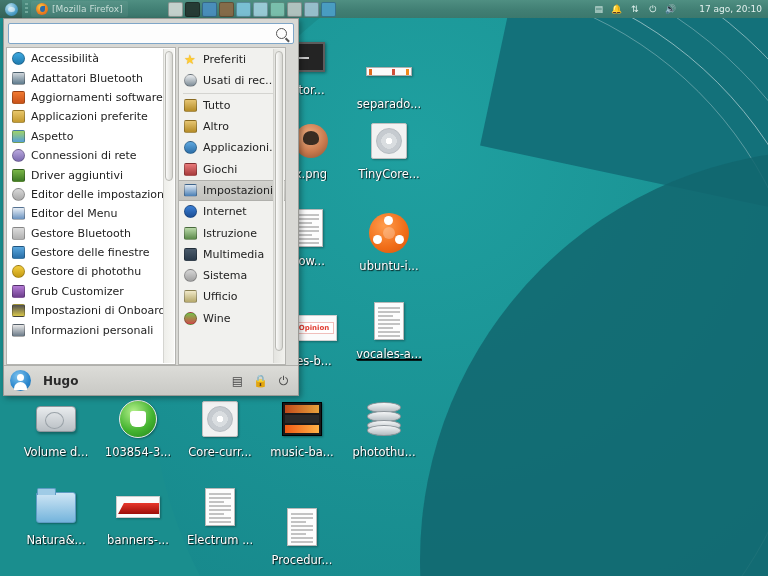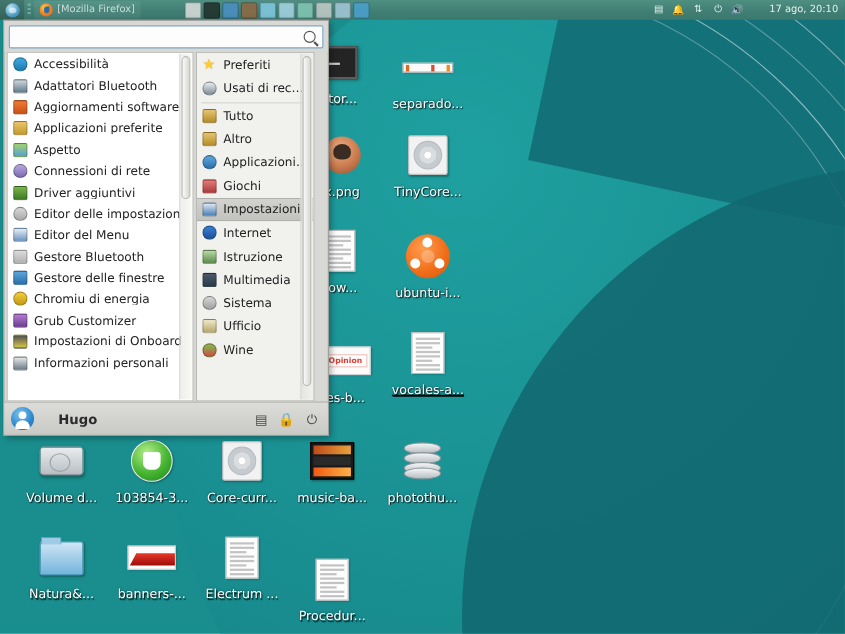--- a/index.html
+++ b/index.html
@@ -198,21 +198,21 @@
     border-radius: 5px;
     background: linear-gradient(to right,#fbfbfa,#d7d7d2);
     border: 1px solid #b9b9b4;
   }
   .menu-footer {
     height: 30px;
     background: linear-gradient(to bottom,#dcdcd8,#c9c9c5);
     border-top: 1px solid #b0b0ac;
     display: flex; align-items: center;
     padding: 0 6px;
-    gap: 22px;
+    gap: 12px;
   }
   .avatar {
     width: 21px; height: 21px; border-radius: 50%;
     background: radial-gradient(circle at 40% 30%, #7fc4ef, #2a86cc 60%, #1d6fae);
     position: relative; flex: 0 0 21px;
   }
   .avatar::before {
     content:""; position:absolute; left:7px; top:4px;
     width:7px; height:7px; border-radius:50%; background:#fff;
   }
@@ -384,21 +384,21 @@
     <div class="arc" style="left:-115px; top:45px; width:800px; height:800px; border-color:rgba(255,255,255,.5);"></div>
     <div class="arc" style="left:-135px; top:25px; width:850px; height:850px;"></div>
     <div class="arc" style="left:-160px; top:0px; width:905px; height:905px; border-color:rgba(255,255,255,.45);"></div>
     <div class="arc" style="left:-190px; top:-30px; width:965px; height:965px;"></div>
     <div class="arc" style="left:-225px; top:-65px; width:1035px; height:1035px;"></div>
   </div>
   <div class="bg-dark-corner"></div>
 </div>
 
 <div id="desktop-icons">
-    <div class="dicon" style="left: 343px; top: 38px;">
+    <div class="dicon" style="left: 343px; top: 48px;">
       <div class="glyph">
         <div class="i-ruler">
           <i style="left: 2px; background: rgb(224, 106, 26);"></i>
           <i style="left: 25px; background: rgb(208, 80, 58);"></i>
           <i style="right: 2px; background: rgb(240, 138, 26);"></i>
         </div>
       </div>
       <div class="caption">separado...</div>
     </div>
     <div class="dicon" style="left: 262px; top: 34px;">
@@ -656,21 +656,21 @@
           <div class="item">
             <span class="ico">
               <span style="position: absolute; left: 1px; top: 1px; width: 13px; height: 13px; background: linear-gradient(rgb(90, 167, 221), rgb(42, 111, 168)); border: 1px solid rgba(0, 0, 0, 0.25); border-radius: 2px;"></span>
             </span>
             <span class="lbl">Gestore delle finestre</span>
           </div>
           <div class="item">
             <span class="ico">
               <span style="position: absolute; left: 1px; top: 1px; width: 13px; height: 13px; background: linear-gradient(rgb(244, 205, 63), rgb(195, 154, 19)); border: 1px solid rgba(0, 0, 0, 0.25); border-radius: 50%;"></span>
             </span>
-            <span class="lbl">Chromiu di energia</span>
+            <span class="lbl">Gestore di photothu</span>
           </div>
           <div class="item">
             <span class="ico">
               <span style="position: absolute; left: 1px; top: 1px; width: 13px; height: 13px; background: linear-gradient(rgb(181, 123, 214), rgb(109, 63, 140)); border: 1px solid rgba(0, 0, 0, 0.25); border-radius: 2px;"></span>
             </span>
             <span class="lbl">Grub Customizer</span>
           </div>
           <div class="item">
             <span class="ico">
               <span style="position: absolute; left: 1px; top: 1px; width: 13px; height: 13px; background: linear-gradient(rgb(79, 79, 79), rgb(216, 198, 74)); border: 1px solid rgba(0, 0, 0, 0.25); border-radius: 2px;"></span>

